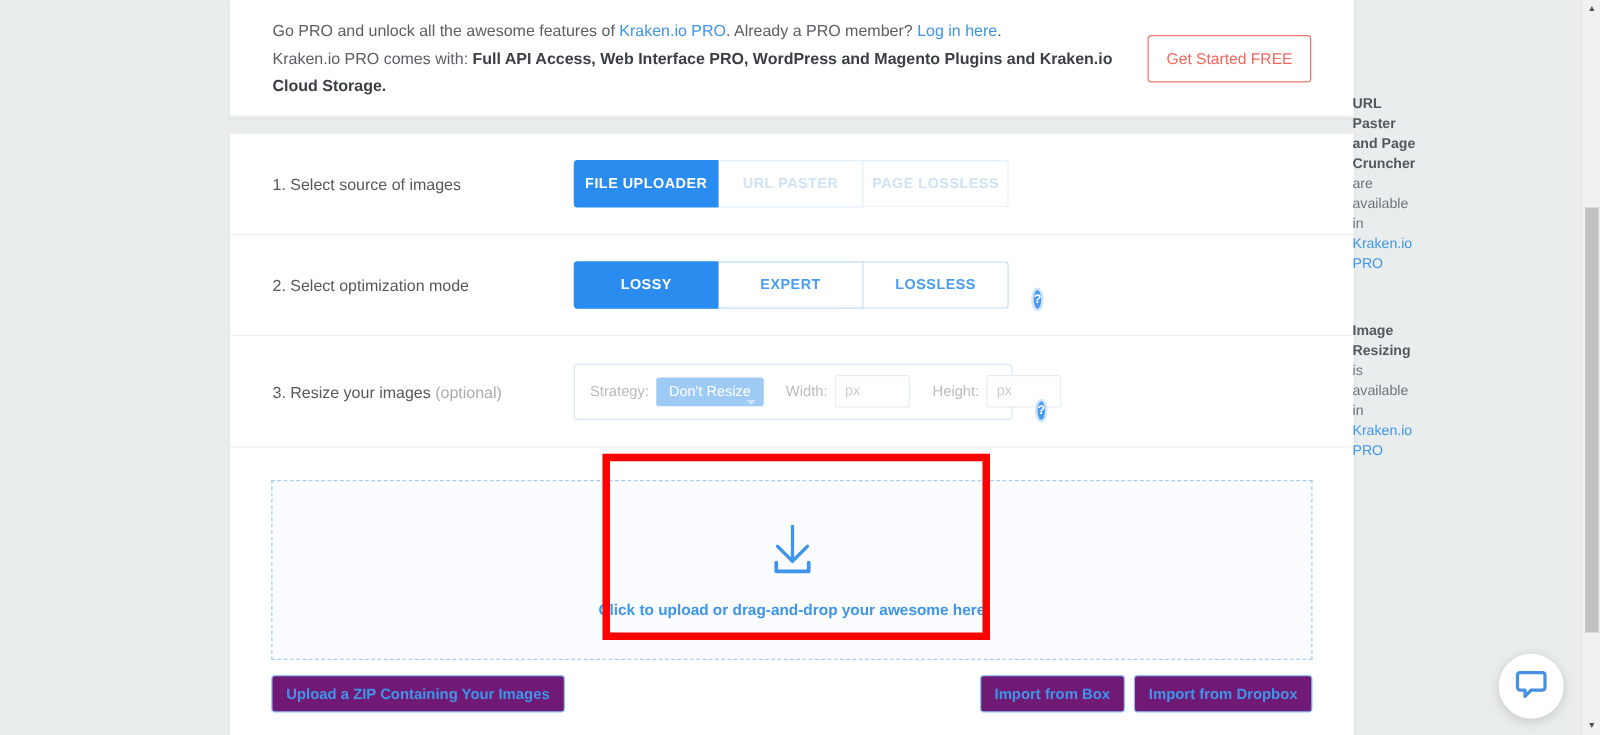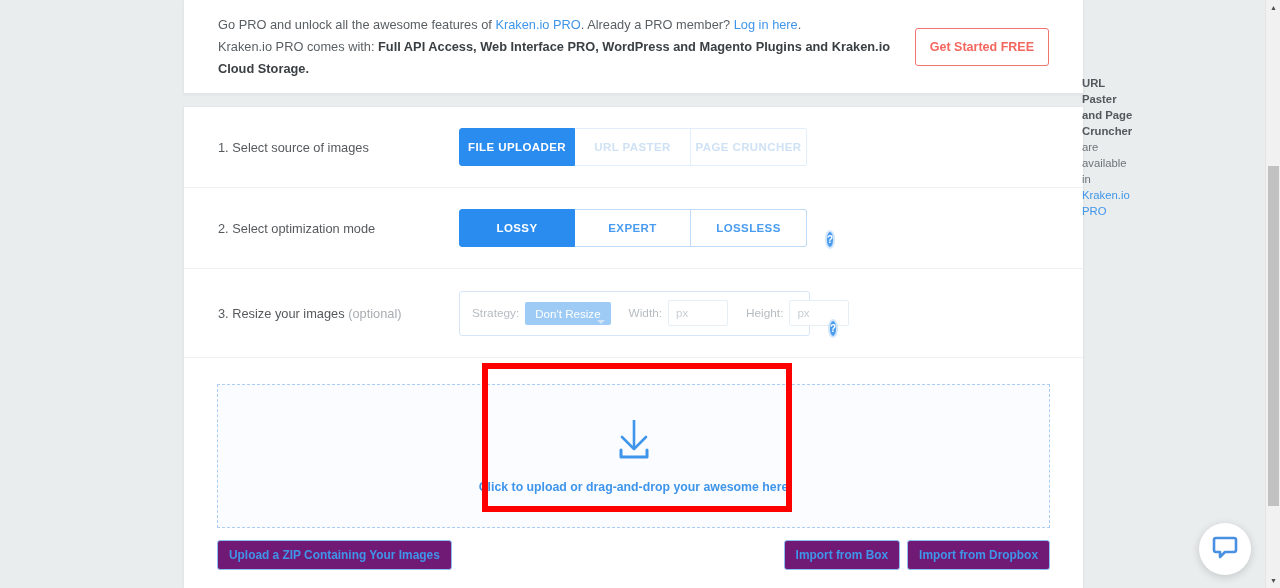--- a/index.html
+++ b/index.html
@@ -30,21 +30,21 @@
   .pro-line { font-size: 12.8px; color: #5a5f63; line-height: 22px; }
   .pro-line b { color: #3a3f43; font-weight: bold; }
   .lnk { color: #3f95ea; text-decoration: none; }
   .pro-cta {
     margin-right: 34px;
     border: 1px solid #f0756e;
     color: #f4675f;
     background: #fff;
     border-radius: 3px;
     font-size: 12.5px;
-    font-weight: bold;
+    font-weight: normal;
     padding: 11px 14px;
     white-space: nowrap;
     cursor: pointer;
   }
 
   
   .card {
     position: absolute;
     left: 183px; top: 106px; width: 901px; height: 482px;
     background: #ffffff;
@@ -243,21 +243,21 @@
   </div>
 
   <div class="card">
 
     <div class="row">
       <div class="row-label">1. Select source of images</div>
       <div class="row-ctrl">
         <div class="seg">
           <div class="seg-btn active">FILE UPLOADER</div>
           <div class="seg-btn disabled">URL PASTER</div>
-          <div class="seg-btn disabled">PAGE CRUNCHER</div>
+          <div class="seg-btn disabled">PAGE LOSSLESS</div>
         </div>
       </div>
       <div class="row-aside">
         <div><b>URL Paster and Page Cruncher</b></div>
         <div><span>are available in </span><a class="lnk" href="#">Kraken.io PRO</a></div>
       </div>
     </div>
 
     <div class="row">
       <div class="row-label">2. Select optimization mode</div>
@@ -279,20 +279,24 @@
         <div class="resize-box">
           <span class="rlabel">Strategy:</span>
           <div class="strategy-select">Don't Resize</div>
           <span class="rlabel gap-m">Width:</span>
           <input class="dim-input" type="text" placeholder="px" style="">
           <span class="rlabel gap-m">Height:</span>
           <input class="dim-input" type="text" placeholder="px" style="">
         </div>
         <div class="help-icon">?</div>
       </div>
+      <div class="row-aside">
+        <div><b>Image Resizing</b><span> is available in</span></div>
+        <div><a class="lnk" href="#">Kraken.io PRO</a></div>
+      </div>
     </div>
 
     <div class="drop-wrap">
       <div class="dropzone">
         <span class="dl-icon">
           <svg width="44" height="42" viewBox="0 0 44 42" fill="none">
             <line x1="22" y1="2" x2="22" y2="29" stroke="#3f95ea" stroke-width="2.6"></line>
             <polyline points="10,19 22,31 34,19" fill="none" stroke="#3f95ea" stroke-width="2.6" stroke-linecap="round" stroke-linejoin="round"></polyline>
             <polyline points="9,32 9,39 35,39 35,32" fill="none" stroke="#3f95ea" stroke-width="3" stroke-linecap="round" stroke-linejoin="round"></polyline>
           </svg>

